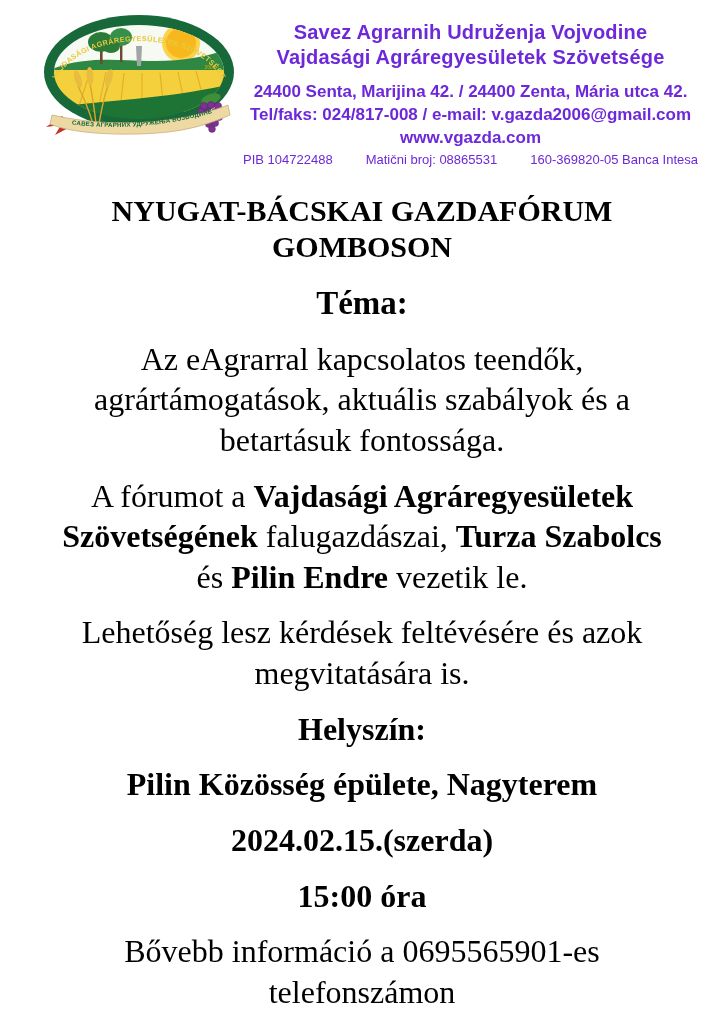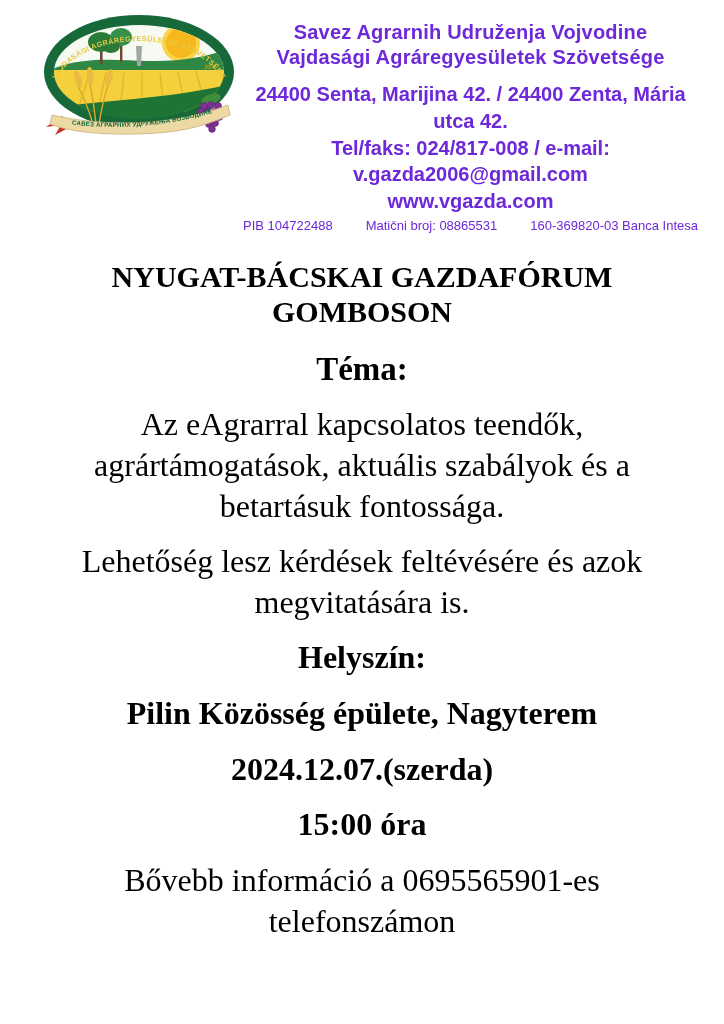--- a/index.html
+++ b/index.html
@@ -9,21 +9,21 @@
     font-family:"Liberation Serif", serif; overflow:hidden;
   }
   
   .header { display:flex; align-items:flex-start; padding:12px 26px 0 38px; }
   .logo-wrap { flex:0 0 auto; width:205px; height:130px; }
   .header-text {
     flex:1 1 auto; text-align:center; padding-top:8px;
     font-family:"Liberation Sans", sans-serif; color:#6d28d9;
   }
   .org-line { font-size:20px; font-weight:bold; line-height:1.25; letter-spacing:.2px; }
-  .addr { font-size:20px; font-weight:bold; line-height:1.34; }
+  .addr { font-size:17px; font-weight:bold; line-height:1.34; }
   .addr.first { margin-top:11px; }
   .registry {
     margin-top:3px; font-size:13px; font-weight:normal;
     display:flex; justify-content:space-between; gap:15px; white-space:nowrap;
   }
   
   .content { width:632px; margin:0 auto; text-align:center; }
   .title { margin:26px 0 12px; font-size:30px; font-weight:bold; line-height:1.18; }
   .title .tline { display:block; }
   .tema  { margin:20px 0 0; font-size:33px; font-weight:bold; line-height:1.2; }
@@ -130,39 +130,40 @@
 
     <div class="header-text">
       <div class="org-line">Savez Agrarnih Udruženja Vojvodine</div>
       <div class="org-line">Vajdasági Agráregyesületek Szövetsége</div>
       <div class="addr first">24400 Senta, Marijina 42. / 24400 Zenta, Mária utca 42.</div>
       <div class="addr">Tel/faks: 024/817-008 / e-mail: v.gazda2006@gmail.com</div>
       <div class="addr">www.vgazda.com</div>
       <div class="registry">
         <span>PIB 104722488</span>
         <span>Matični broj: 08865531</span>
-        <span>160-369820-03 Banca Intesa</span>
+        <span>160-369820-05 Banca Intesa</span>
       </div>
     </div>
   </header>
 
   <main class="content">
     <h1 class="title">
       <span class="tline">NYUGAT-BÁCSKAI GAZDAFÓRUM</span>
       <span class="tline">GOMBOSON</span>
     </h1>
 
     <p class="tema">Téma:</p>
 
     <p class="para">Az eAgrarral kapcsolatos teendők, agrártámogatások, aktuális szabályok és a betartásuk fontossága.</p>
 
+    <p class="para"><span>A fórumot a </span><strong>Vajdasági Agráregyesületek Szövetségének</strong><span> falugazdászai, </span><strong>Turza Szabolcs</strong><span> és </span><strong>Pilin Endre</strong><span> vezetik le.</span></p>
 
     <p class="para">Lehetőség lesz kérdések feltévésére és azok megvitatására is.</p>
 
     <p class="para bold">Helyszín:</p>
     <p class="para bold">Pilin Közösség épülete, Nagyterem</p>
-    <p class="para bold">2024.12.07.(szerda)</p>
+    <p class="para bold">2024.02.15.(szerda)</p>
     <p class="para bold">15:00 óra</p>
 
     <p class="para">Bővebb információ a 0695565901-es telefonszámon</p>
   </main>
 
 </div>
 
 </body></html>

